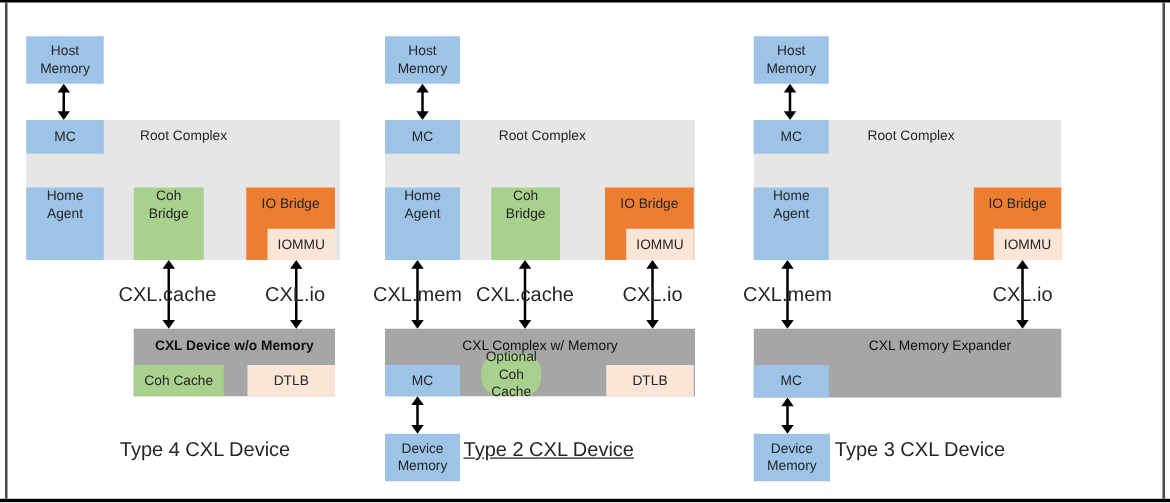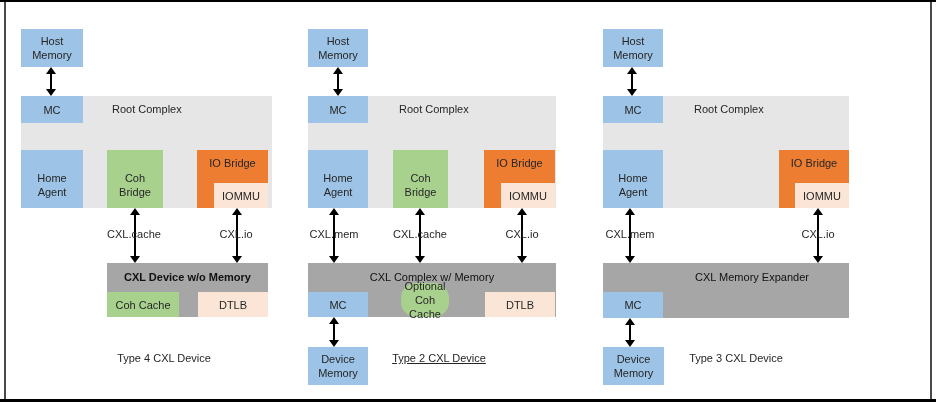--- a/index.html
+++ b/index.html
@@ -4,25 +4,25 @@
 <style>
   html,body{margin:0;padding:0;background:#fff;}
   #canvas{
     position:relative;width:936px;height:402px;background:#ffffff;
     font-family:"Liberation Sans",sans-serif;color:#262626;overflow:hidden;
   }
   .box{
     position:absolute;display:flex;align-items:center;justify-content:center;
     text-align:center;white-space:pre-line;font-size:11px;line-height:14px;color:#262626;
   }
-  .box.top-align{align-items:flex-start;padding-top:21px;box-sizing:border-box;}
+  .box.top-align{align-items:flex-start;padding-top:0;box-sizing:border-box;}
   .rect{position:absolute;}
   .rc-label{position:absolute;font-size:11px;line-height:27px;white-space:nowrap;color:#262626;}
   .dev-title{position:absolute;font-size:11px;line-height:28px;text-align:center;white-space:nowrap;color:#111;}
-  .link-label,.type-label{position:absolute;transform:translateX(-50%);font-size:11px;white-space:nowrap;color:#262626;}
+  .link-label,.type-label{position:absolute;transform:translateX(-50%);font-size:16px;white-space:nowrap;color:#262626;}
   .varrow{
     position:absolute;width:10px;
     background:linear-gradient(#000,#000) no-repeat center/2px calc(100% - 12px);
   }
   .varrow::before,.varrow::after{
     content:"";position:absolute;left:50%;transform:translateX(-50%);
     border-left:5px solid transparent;border-right:5px solid transparent;
   }
   .varrow::before{top:0;border-bottom:7px solid #000;}
   .varrow::after{bottom:0;border-top:7px solid #000;}
@@ -89,21 +89,21 @@
     <div class="varrow" style="left:329px;top:208px;height:55px;"></div>
     <div class="link-label" style="left:334px;top:228px;">CXL.mem</div>
     <div class="varrow" style="left:415px;top:208px;height:55px;"></div>
     <div class="link-label" style="left:420px;top:228px;">CXL.cache</div>
     <div class="varrow" style="left:517px;top:208px;height:55px;"></div>
     <div class="link-label" style="left:522px;top:228px;">CXL.io</div>
 
     <div class="rect" style="left: 308px; top: 263px; width: 248px; height: 54px; background-color: rgb(166, 166, 166);"></div>
     <div class="dev-title" style="left:308px;top:263px;width:248px;">CXL Complex w/ Memory</div>
     <div class="box" style="left: 308px; top: 292px; width: 60px; height: 25px; background-color: rgb(157, 195, 230);">MC</div>
-    <div class="box" style="left: 401px; top: 283px; width: 48px; height: 34px; background-color: rgb(169, 209, 142); border-radius: 15px;">Optional
+    <div class="box" style="left: 385px; top: 283px; width: 48px; height: 34px; background-color: rgb(169, 209, 142); border-radius: 15px;">Optional
 Coh Cache</div>
     <div class="box" style="left: 485px; top: 292px; width: 70px; height: 25px; background-color: rgb(251, 229, 214);">DTLB</div>
 
     <div class="varrow" style="left:329px;top:317px;height:30px;"></div>
     <div class="box" style="left: 308px; top: 347px; width: 60px; height: 38px; background-color: rgb(157, 195, 230);">Device
 Memory</div>
 
     <div class="type-label" style="left:439px;top:352px;text-decoration:underline;">Type 2 CXL Device</div>
   </div>
 

